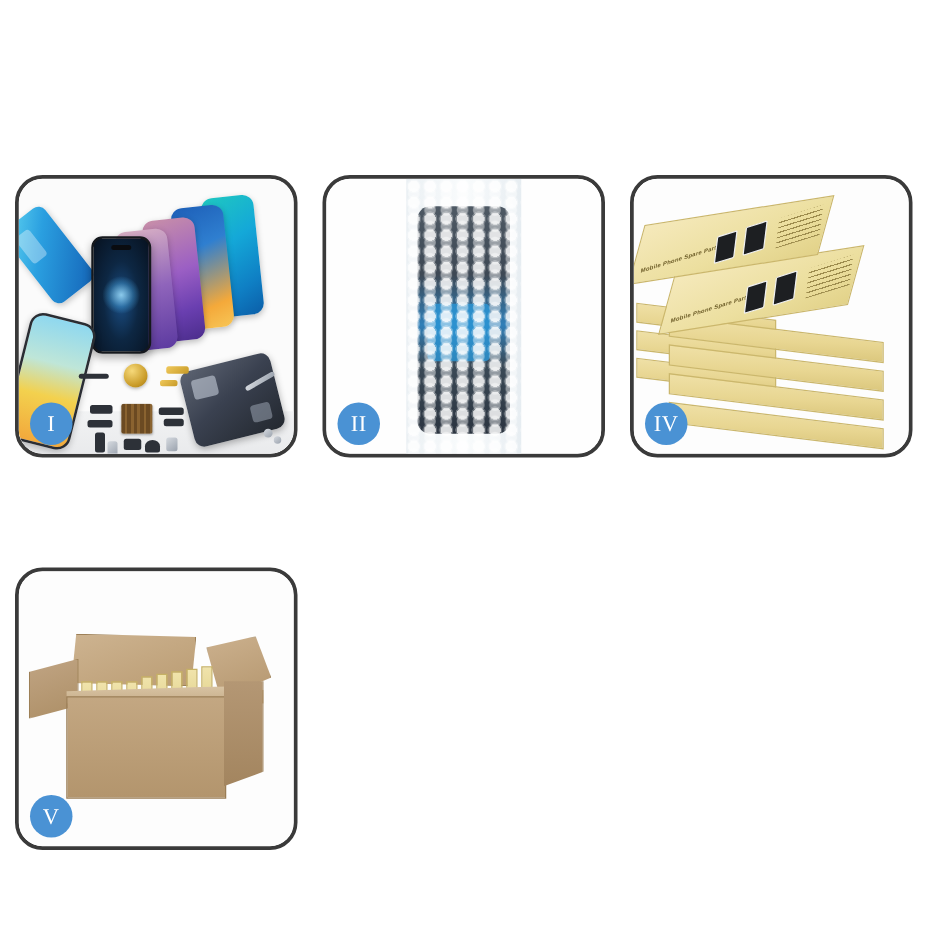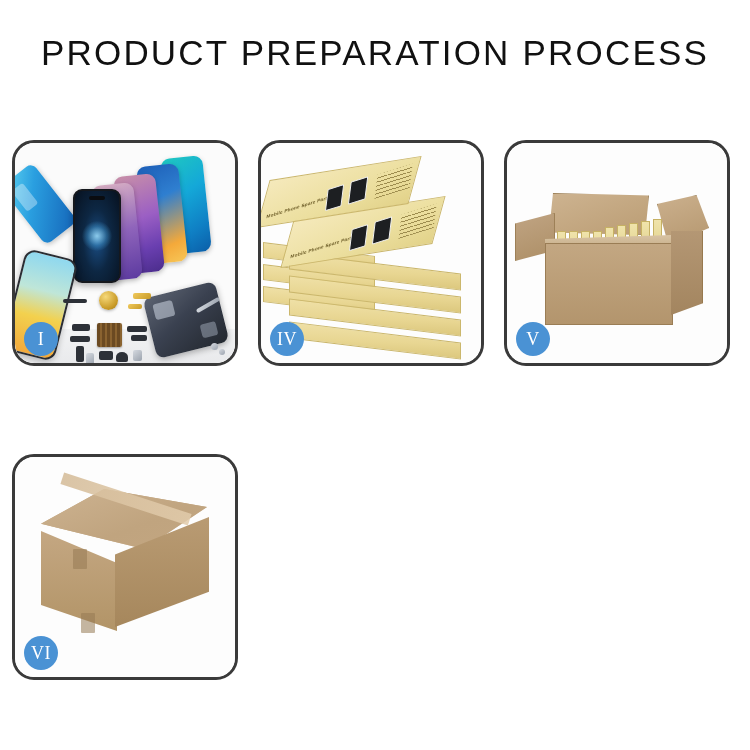--- a/index.html
+++ b/index.html
@@ -337,21 +337,20 @@
     position:absolute; width:14px; height:20px;
     background:rgba(150,122,84,.55); border-radius:1px;
   }
 </style>
 </head>
 <body>
 
 <div class="page">
 
   <div class="header">
-    <div class="page-title">PRODUCT PREPARATION PROCESS</div>
   </div>
 
   <div class="grid">
 
     <div class="panel">
       <div class="panel-photo">
         <div class="p1-bg"></div>
         <div class="film"></div>
         <div class="ph ph-a"></div>
         <div class="ph ph-b"></div>
@@ -374,20 +373,30 @@
         <div class="part" style="left:101px; top:209px; width:12px; height:10px; border-radius:50% 50% 2px 2px;"></div>
         <div class="part silver" style="left:71px; top:210px; width:8px; height:12px;"></div>
         <div class="part silver" style="left:118px; top:207px; width:9px; height:11px;"></div>
         <div class="part silver" style="left:180px; top:160px; width:26px; height:4px; transform:rotate(-30deg);"></div>
         <div class="part silver" style="left:196px; top:200px; width:7px; height:7px; border-radius:50%;"></div>
         <div class="part silver" style="left:204px; top:206px; width:6px; height:6px; border-radius:50%;"></div>
       </div>
       <div class="badge">I</div>
     </div>
 
+    <div class="panel">
+      <div class="panel-photo">
+        <div class="p2-bg"></div>
+        <div class="bubblebag"></div>
+        <div class="wrapped-item"></div>
+        <div class="bubbles"></div>
+        <div class="bubbles2"></div>
+      </div>
+      <div class="badge">II</div>
+    </div>
 
 
     <div class="panel">
       <div class="panel-photo">
         <div class="p4-bg"></div>
 
         <div class="ybox" style="left:2px; top:106px; width:112px; height:16px; transform:skewY(7deg);"></div>
         <div class="ybox" style="left:2px; top:128px; width:112px; height:16px; transform:skewY(7deg);"></div>
         <div class="ybox" style="left:2px; top:150px; width:112px; height:16px; transform:skewY(7deg);"></div>
 
@@ -428,27 +437,15 @@
         <div class="ybox-in" style="left:122px; top:80px;"></div>
         <div class="ybox-in" style="left:134px; top:78px;"></div>
         <div class="ybox-in" style="left:146px; top:76px;"></div>
         <div class="carton-rim"></div>
         <div class="carton-front"></div>
         <div class="carton-side"></div>
       </div>
       <div class="badge">V</div>
     </div>
 
-    <div class="panel">
-      <div class="panel-photo">
-        <div class="p6-bg"></div>
-        <div class="sealed-top"></div>
-        <div class="seal-tape"></div>
-        <div class="sealed-left"></div>
-        <div class="sealed-right"></div>
-        <div class="tape-tab" style="left:58px; top:92px;"></div>
-        <div class="tape-tab" style="left:66px; top:156px;"></div>
-      </div>
-      <div class="badge">VI</div>
-    </div>
 
   </div>
 </div>
 
 </body></html>

